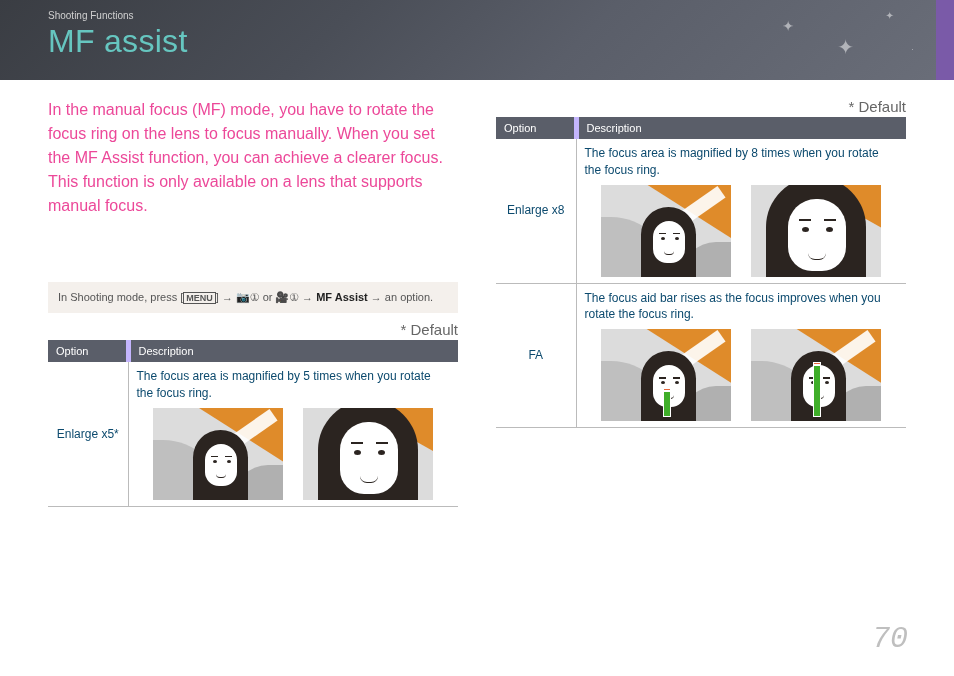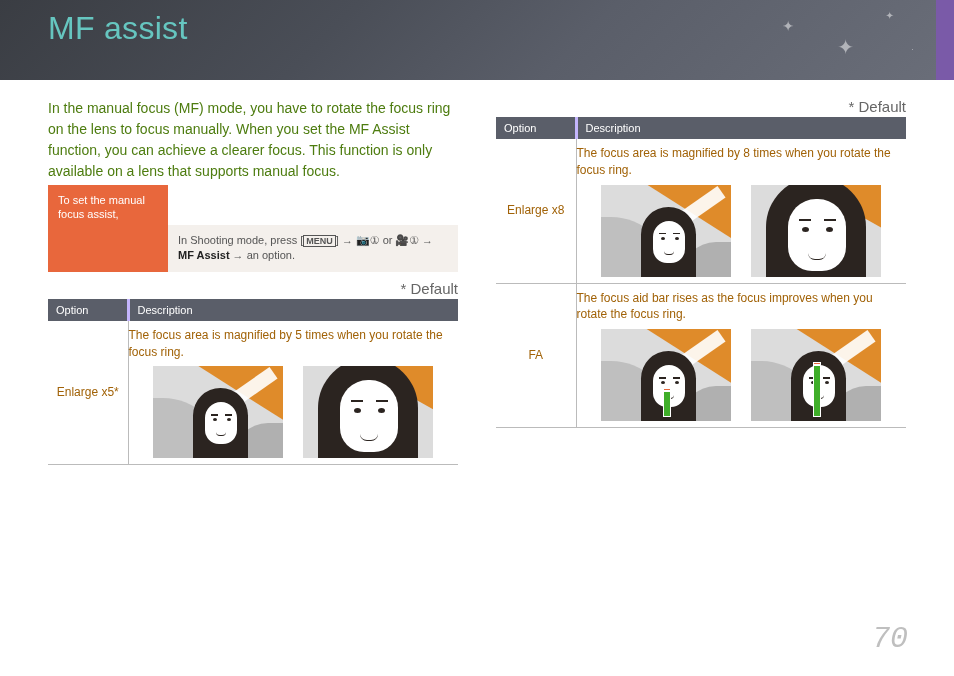--- a/index.html
+++ b/index.html
@@ -45,24 +45,24 @@
     font-weight: 300;
     letter-spacing: 0.3px;
   }
   .content {
     display: flex;
     padding: 18px 48px 0 48px;
     gap: 38px;
   }
   .col { flex: 1; min-width: 0; }
   .intro {
-    font-size: 14px;
-    color: #4d7c0f;
+    font-size: 16px;
+    color: #ec4899;
     line-height: 1.5;
-    margin-bottom: 3px;
+    margin-bottom: 24px;
   }
   .set-box { display: flex; margin-bottom: 8px; }
   .set-label {
     background: #e8673c;
     color: #fff;
     font-size: 11px;
     padding: 8px 10px;
     width: 120px;
     line-height: 1.3;
   }
@@ -96,25 +96,25 @@
     font-size: 12px;
   }
   table.opts th {
     background: #5a5e69;
     color: #fff;
     text-align: left;
     padding: 5px 8px;
     font-weight: normal;
     font-size: 11px;
   }
-  table.opts th:first-child { width: 80px; border-right: 3px solid #c4b5fd; }
+  table.opts th:first-child { width: 80px; border-right: 5px solid #c4b5fd; }
   table.opts td {
-    padding: 6px 0;
+    padding: 6px 8px;
     border-bottom: 1px solid #bbb;
-    color: #a16207;
+    color: #0c4a6e;
     vertical-align: top;
     line-height: 1.4;
     margin-top: 16px;
   }
   table.opts td:first-child {
     text-align: center;
     border-right: 1px solid #bbb;
     vertical-align: middle;
   }
   .img-row { display: flex; gap: 20px; margin-top: 6px; justify-content: center; }
@@ -198,30 +198,30 @@
   }
 </style>
 </head>
 <body>
 
 <div class="header">
   <span class="sparkle s1">✦</span>
   <span class="sparkle s2">✦</span>
   <span class="sparkle s3">✦</span>
   <span class="sparkle s4">·</span>
+  <div class="breadcrumb">Shooting Functions</div>
   <div class="page-title">MF assist</div>
 </div>
 
 <div class="content">
 
   <div class="col">
     <p class="intro">In the manual focus (MF) mode, you have to rotate the focus ring on the lens to focus manually. When you set the MF Assist function, you can achieve a clearer focus. This function is only available on a lens that supports manual focus.</p>
 
     <div class="set-box">
-      <div class="set-label">To set the manual focus assist,</div>
       <div class="set-body">
         <span>In Shooting mode, press [</span><span class="menu">MENU</span><span>] → </span><span class="ico">📷①</span><span> or </span><span class="ico">🎥①</span><span> → </span><b>MF Assist</b><span> → an option.</span>
       </div>
     </div>
 
     <div class="default-note">* Default</div>
 
     <table class="opts">
       <tbody>
           <tr>

